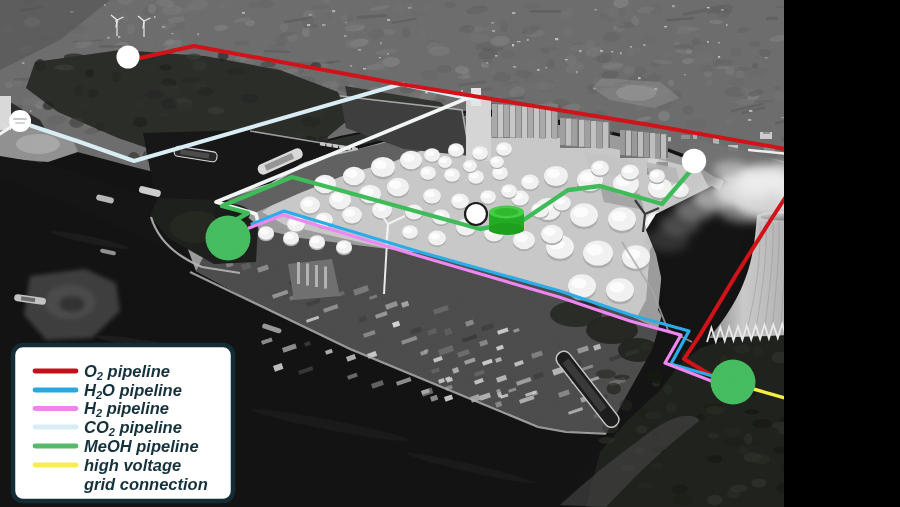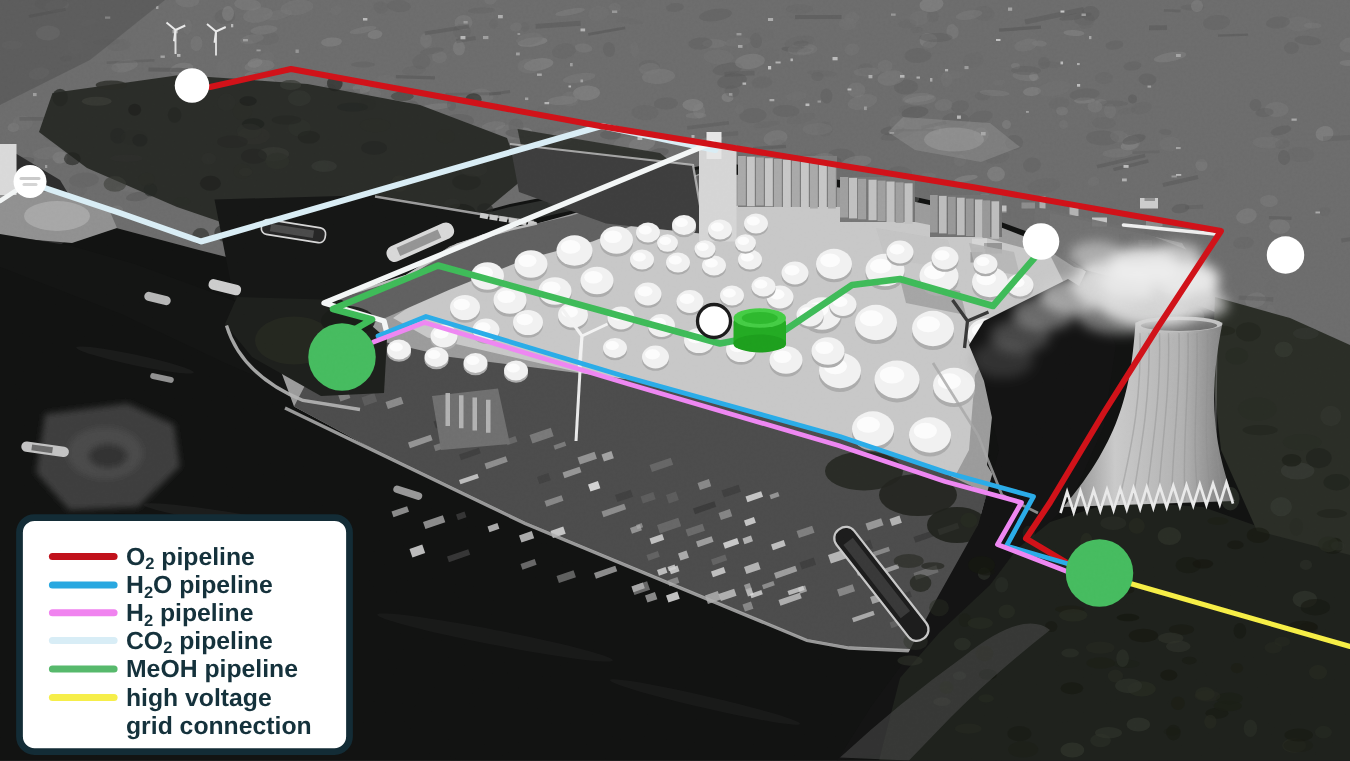--- a/index.html
+++ b/index.html
@@ -1,16 +1,16 @@
 <!DOCTYPE html>
 <html><head>
 <meta charset="utf-8">
 <style>
   html,body { margin:0; padding:0; background:#000; }
-  #stage { width:900px; height:507px; overflow:hidden; position:relative; font-family:"Liberation Sans", sans-serif; }
+  #stage { width:784px; height:507px; overflow:hidden; position:relative; font-family:"Liberation Sans", sans-serif;font-style:italic; }
 </style>
 </head>
 <body>
 <div id="stage">
 <svg width="900" height="507" viewBox="0 0 900 507">
 
 <rect x="0" y="0" width="900" height="507" fill="#111211"></rect>
 
 <polygon points="0.0,0.0 900.0,0.0 900.0,235.0 820.0,212.0 745.0,182.0 700.0,160.0 640.0,138.0 560.0,120.0 480.0,108.0 420.0,120.0 340.0,136.0 260.0,158.0 185.0,180.0 130.0,166.0 70.0,150.0 0.0,140.0" fill="#6b6b6b"></polygon>
 

